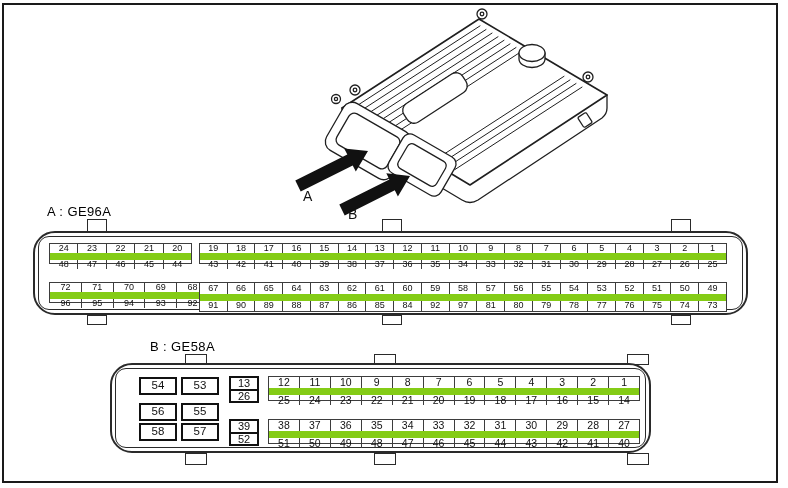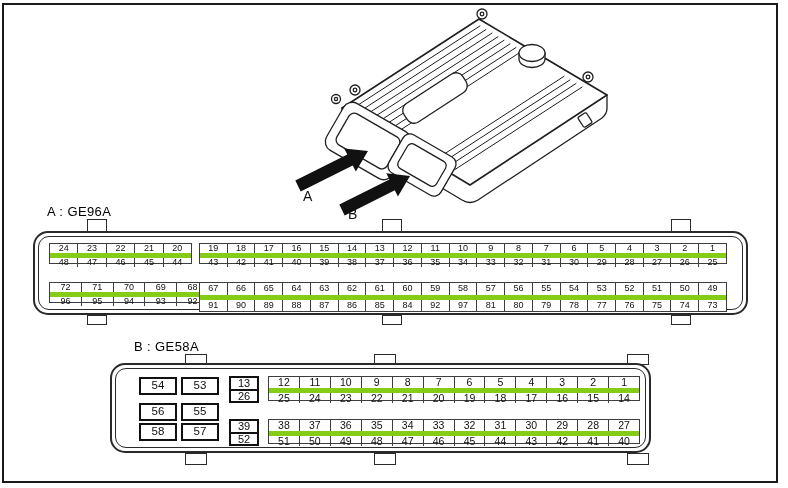--- a/index.html
+++ b/index.html
@@ -16,35 +16,35 @@
     border:2px solid #1a1a1a;background:#fff;
   }
   .ecu-svg{position:absolute;left:270px;top:0;width:380px;height:220px}
   .title{
     position:absolute;font-size:13px;font-weight:normal;color:#000;
     letter-spacing:0.4px;white-space:nowrap;
   }
   .conn{position:absolute}
   .conn-body{
     position:absolute;background:#fff;
-    border:2px solid #2a2a2a;border-radius:15px;
+    border:2px solid #2a2a2a;border-radius:22px;
   }
   .conn-inner{
     position:absolute;left:3px;top:3px;right:3px;bottom:3px;
     border:1.5px solid #2a2a2a;border-radius:11px;
   }
   .tab{
     position:absolute;border:1.5px solid #2a2a2a;background:#fff;
   }
   .pin-grid{
     position:absolute;display:flex;flex-direction:column;
     border:1px solid #3d3d3d;background:#fff;z-index:2;
   }
   .pin-row{display:flex;flex:1}
-  .pin-row + .pin-row{border-top:5px solid #84cc16}
+  .pin-row + .pin-row{border-top:7px solid #84cc16}
   .pin-cell{
     flex:1;display:flex;align-items:center;justify-content:center;
     font-size:9px;line-height:1;color:#111;
   }
   .pin-cell + .pin-cell{border-left:1px solid #3d3d3d}
   .b-grid .pin-cell{font-size:10.5px}
   .mini{border:2px solid #111}
   .mini .pin-row + .pin-row{border-top:2px solid #111}
   .mini .pin-cell{font-size:11px}
   .bigbox{
@@ -254,21 +254,21 @@
           <div class="pin-cell">73</div>
         </div>
       </div>
   </div>
 
   <div class="tab" style="left:54px;top:96px;width:20px;height:10px"></div>
   <div class="tab" style="left:349px;top:96px;width:20px;height:10px"></div>
   <div class="tab" style="left:638px;top:96px;width:20px;height:10px"></div>
 </div>
 
-<div class="title" style="left:134px;top:339px">B : GE58A</div>
+<div class="title" style="left:150px;top:339px">B : GE58A</div>
 
 <div class="conn" style="left:110px;top:354px;width:541px;height:111px">
   <div class="tab" style="left:75px;top:0;width:22px;height:11px"></div>
   <div class="tab" style="left:264px;top:0;width:22px;height:11px"></div>
   <div class="tab" style="left:517px;top:0;width:22px;height:11px"></div>
 
   <div class="conn-body" style="left:0;top:9px;width:541px;height:90px">
     <div class="conn-inner"></div>
 
     <div class="bigbox" style="left:27px;top:12px">54</div>

